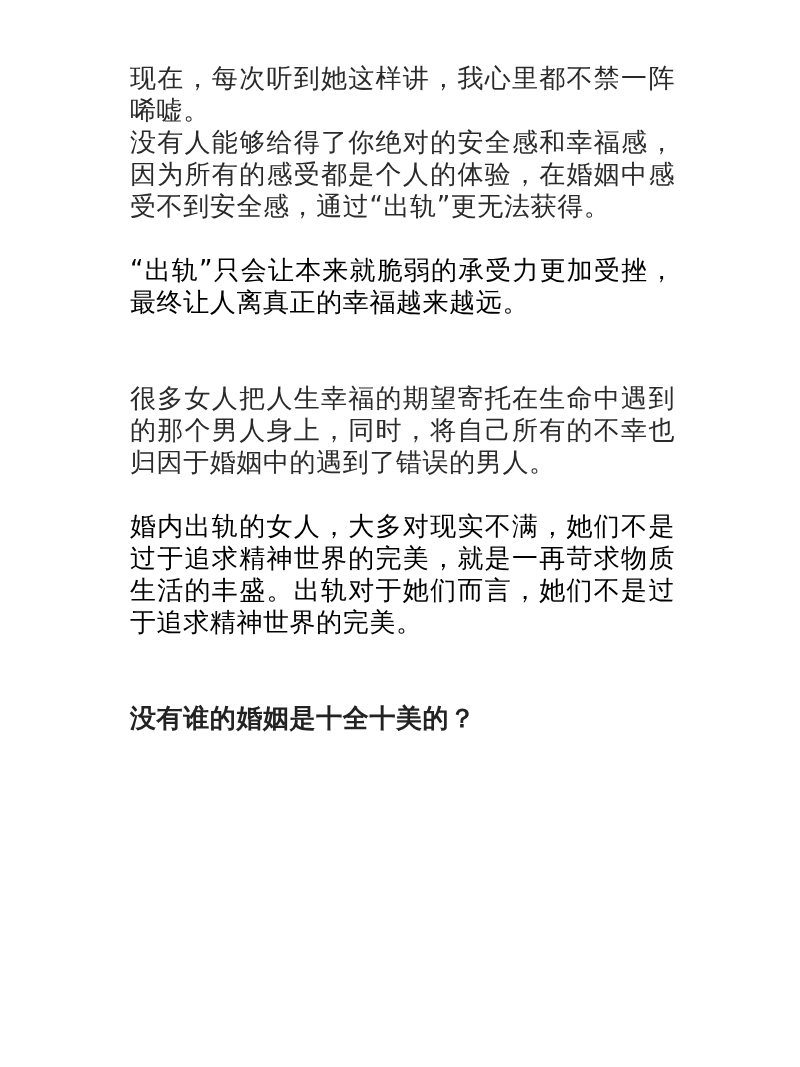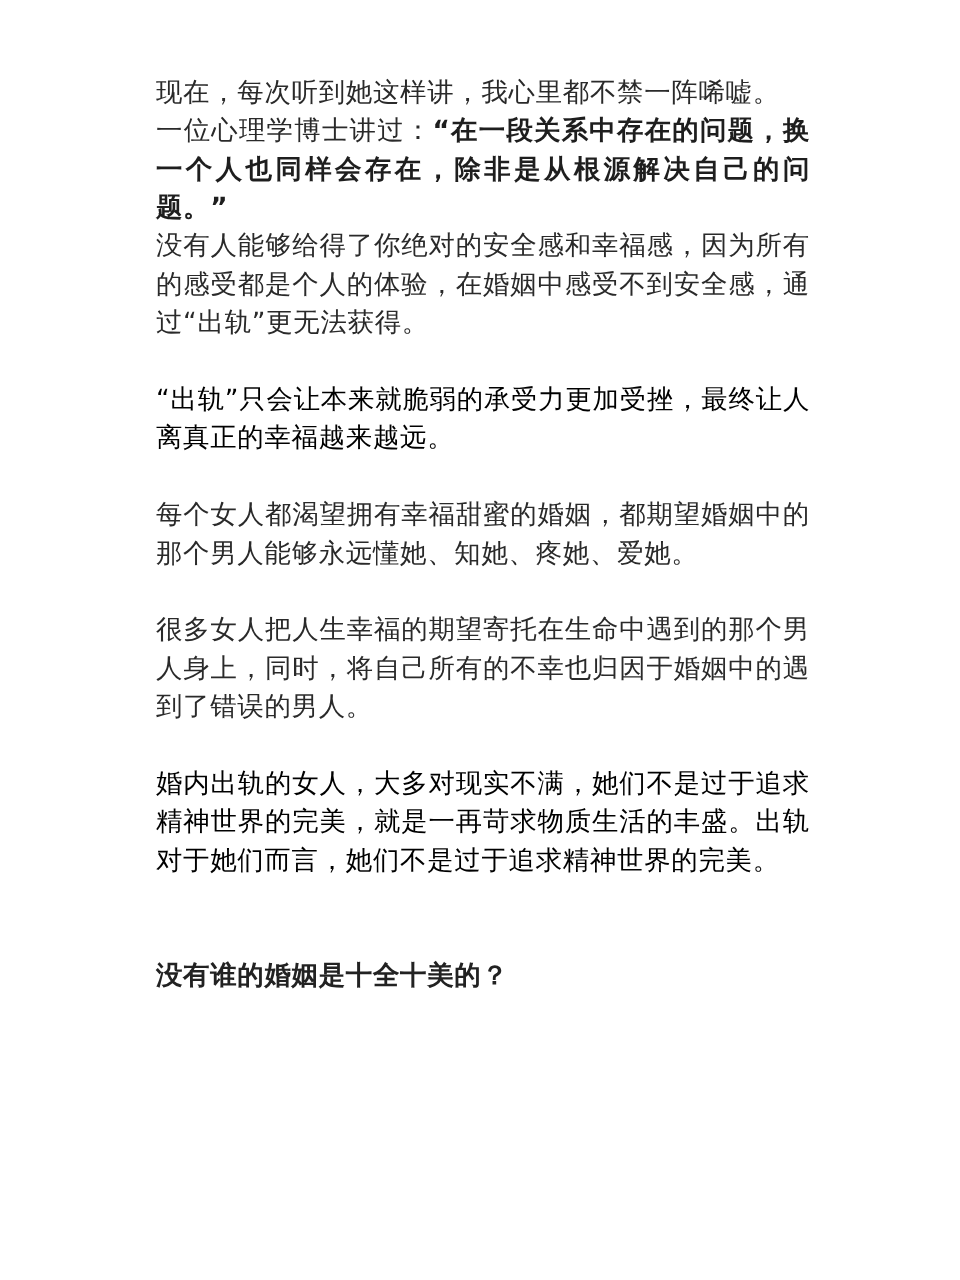--- a/index.html
+++ b/index.html
@@ -14,21 +14,21 @@
       position: relative;
       font-family: "DejaVu Sans", "Liberation Sans", sans-serif;
     }
     .page {
       position: absolute;
       left: 130px;
       top: 62px;
       width: 545px;
     }
     .para {
-      font-size: 22px;
+      font-size: 26px;
       line-height: 32px;
       color: #2a2a2a;
       margin: 0;
       letter-spacing: 0.6px;
       text-align: justify;
     }
     .para.red {
       color: #000000;
     }
     .para.bold {
@@ -41,28 +41,24 @@
     }
     .gap {
       height: 32px;
     }
   </style>
 </head>
 <body>
 
 <div class="page">
   <p class="para">现在，每次听到她这样讲，我心里都不禁一阵唏嘘。</p>
-  <p class="para">
-    <span>一位心理学博士讲过：</span><span class="strong">“在一段关系中存在的问题，换一个人也同样会存在，除非是从根源解决自己的问题。”</span>
-  </p>
   <p class="para">没有人能够给得了你绝对的安全感和幸福感，因为所有的感受都是个人的体验，在婚姻中感受不到安全感，通过“出轨”更无法获得。</p>
   <div class="gap"></div>
   <p class="para red">“出轨”只会让本来就脆弱的承受力更加受挫，最终让人离真正的幸福越来越远。</p>
   <div class="gap"></div>
-  <p class="para">每个女人都渴望拥有幸福甜蜜的婚姻，都期望婚姻中的那个男人能够永远懂她、知她、疼她、爱她。</p>
   <div class="gap"></div>
   <p class="para">很多女人把人生幸福的期望寄托在生命中遇到的那个男人身上，同时，将自己所有的不幸也归因于婚姻中的遇到了错误的男人。</p>
   <div class="gap"></div>
   <p class="para red">婚内出轨的女人，大多对现实不满，她们不是过于追求精神世界的完美，就是一再苛求物质生活的丰盛。出轨对于她们而言，她们不是过于追求精神世界的完美。</p>
   <div class="gap"></div>
   <div class="gap"></div>
   <p class="para bold">没有谁的婚姻是十全十美的？</p>
 </div>
 
 </body></html>

